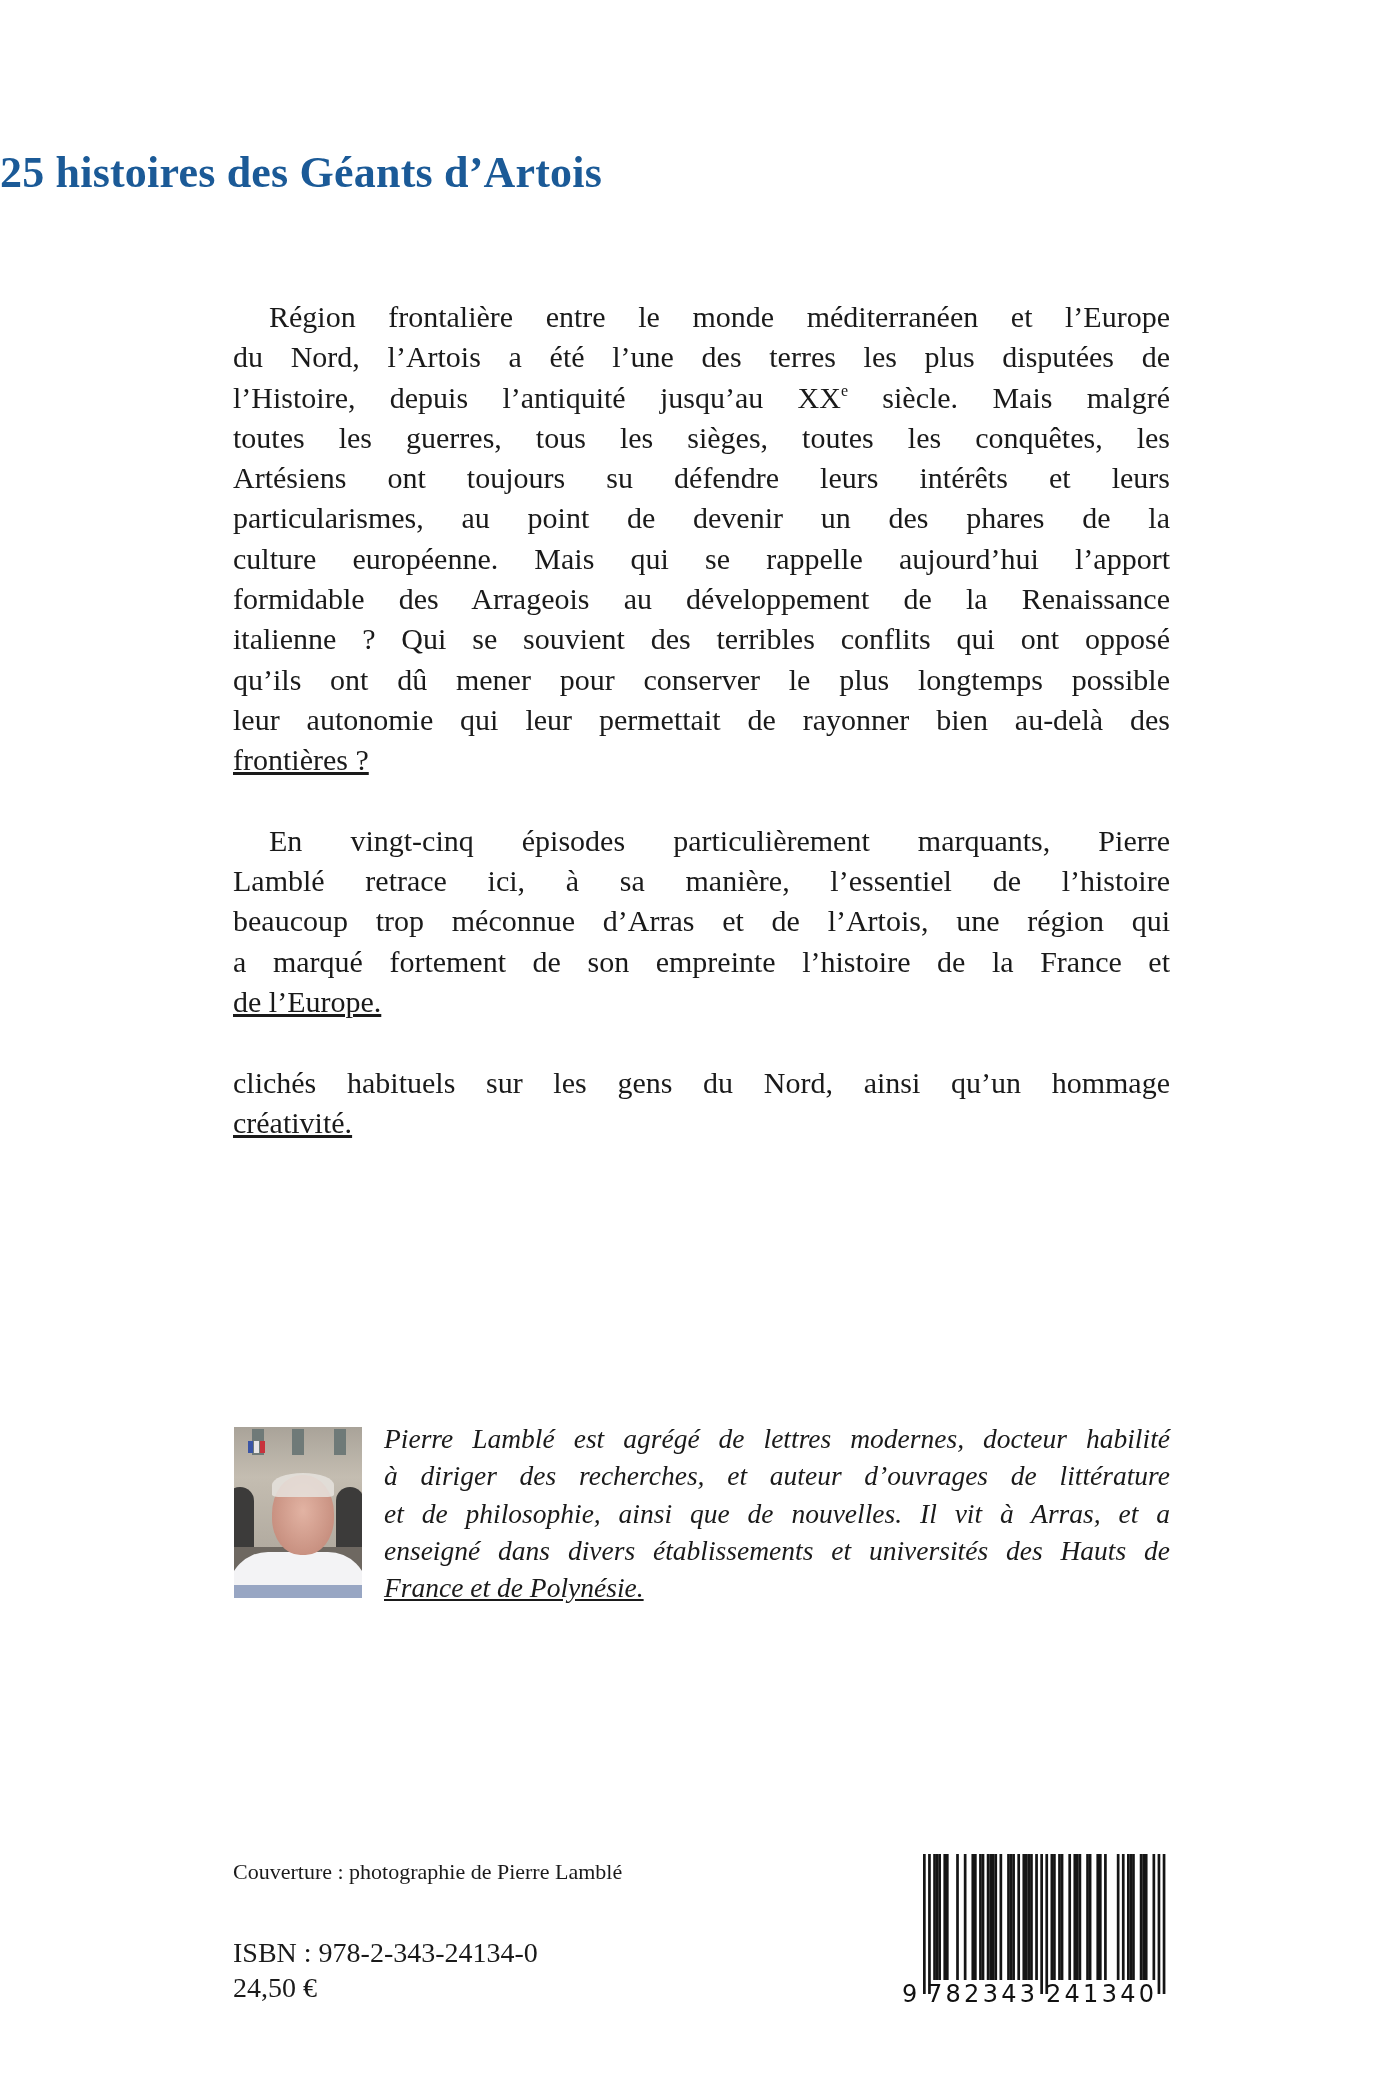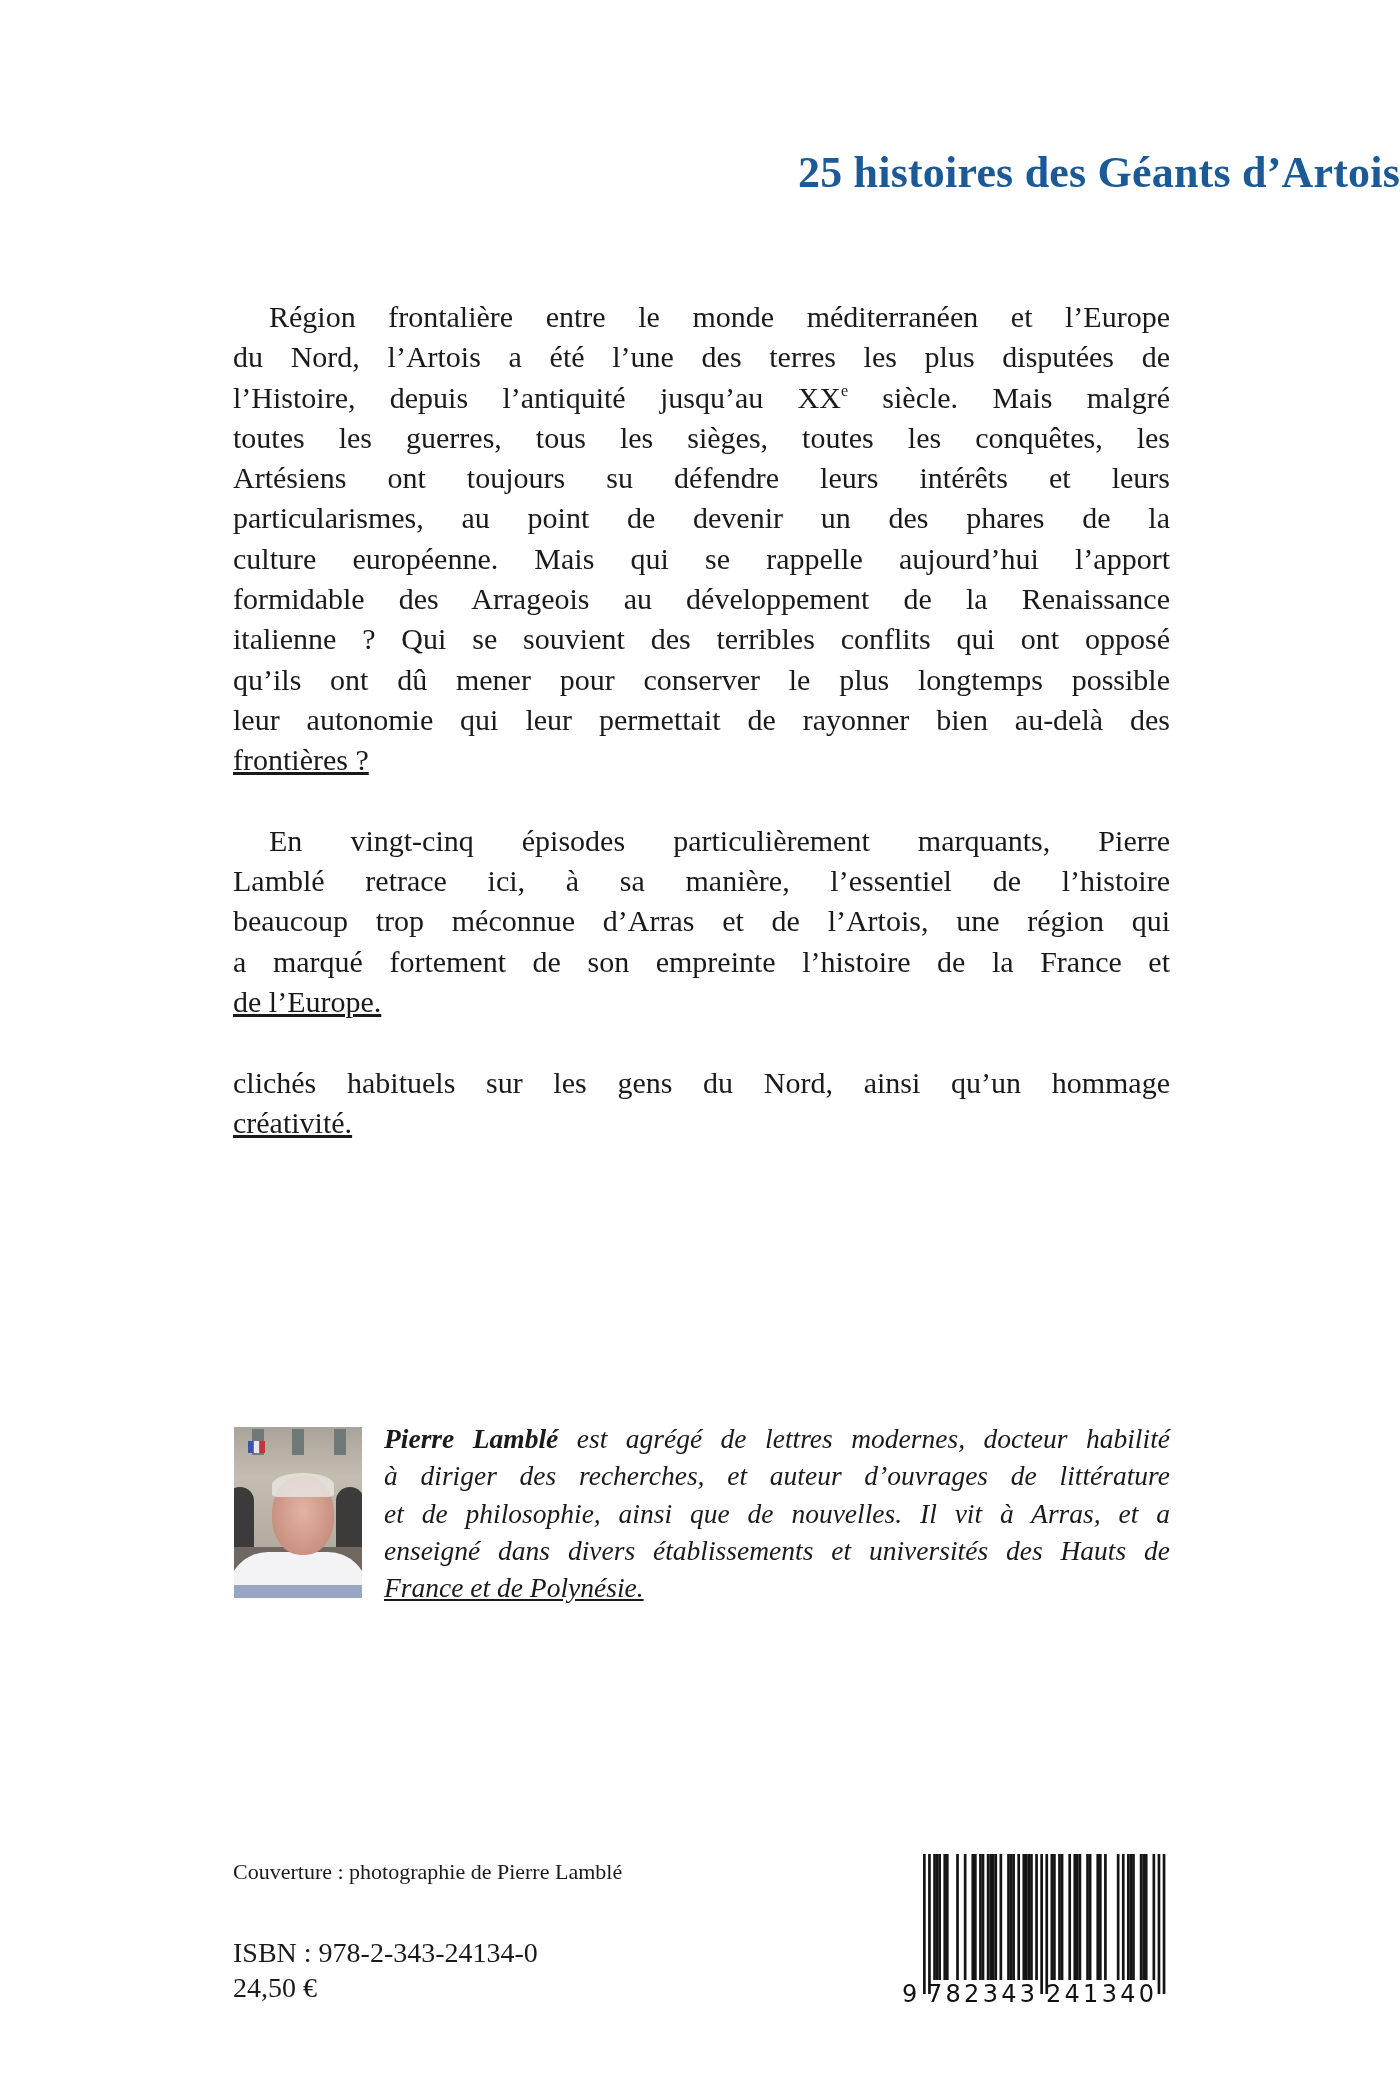--- a/index.html
+++ b/index.html
@@ -1,18 +1,18 @@
 <!DOCTYPE html>
 <html><head>
 <meta charset="utf-8">
 <style>
   html, body { margin: 0; padding: 0; background: #ffffff; }
   body { width: 1400px; height: 2100px; position: relative; overflow: hidden;
          font-family: "Liberation Serif", "DejaVu Serif", serif; color: #1a1a1a; }
-  .title { position: absolute; left: 0; width: 1400px; top: 118px; text-align: right;
+  .title { position: absolute; left: 0; width: 1400px; top: 118px; text-align: left;
            font-size: 44px; font-weight: bold; line-height: 52px; letter-spacing: 0.2px; }
   .body-text { position: absolute; left: 233px; width: 937px; top: 297px;
                font-size: 30px; line-height: 40.3px; }
   .para { margin: 0 0 40.3px 0; }
   .line { display: block; white-space: nowrap; text-align: justify; text-align-last: justify; height: 40.3px; }
   .line.last { text-align-last: left; text-decoration: underline; }
   .line.indent { padding-left: 36px; }
   sup.ord { font-size: 16px; vertical-align: 12px; line-height: 0; }
 
   .author { position: absolute; left: 234px; top: 1427px; width: 936px; height: 172px; }
@@ -31,21 +31,21 @@
                  background: radial-gradient(ellipse at 50% 45%, #e2b3a3, #c78f7f 75%); border-radius: 48% 48% 46% 46%; }
   .photo .hair { position: absolute; left: 38px; top: 46px; width: 62px; height: 24px;
                  background: #e6e3de; border-radius: 50% 50% 10% 10%; opacity: 0.85; }
   .photo .shirt { position: absolute; left: -6px; top: 125px; width: 140px; height: 60px;
                   background: linear-gradient(#f3f3f5 0 55%, #98a6c3 55% 80%, #dfe2ea 80%); border-radius: 40px 40px 0 0; }
   .photo .neck { position: absolute; left: 56px; top: 118px; width: 26px; height: 26px; background: #c98f80;
                  clip-path: polygon(0 0, 100% 0, 50% 100%); }
   .bio { position: absolute; left: 150px; top: 0; width: 786px; font-style: italic;
          font-size: 27.5px; line-height: 37.3px; margin-top: -7px; }
   .bio .line { height: 37.3px; }
-  .bio .name { font-weight: bold; }
+  .bio .name { font-weight: normal; }
 
   .credit { position: absolute; left: 233px; top: 1858px; font-size: 22px; line-height: 28px; }
   .isbn { position: absolute; left: 233px; top: 1936px; font-size: 28px; line-height: 34px; text-align: center; }
   .price { position: absolute; left: 233px; top: 1971px; font-size: 28px; line-height: 34px; }
   .barcode { position: absolute; left: 898px; top: 1852px; width: 275px; height: 160px; }
 </style>
 </head>
 <body style="color: rgb(26, 26, 26);">
 
 <h1 class="title" style="color: rgb(27, 90, 151);">25 histoires des Géants d’Artois</h1>

